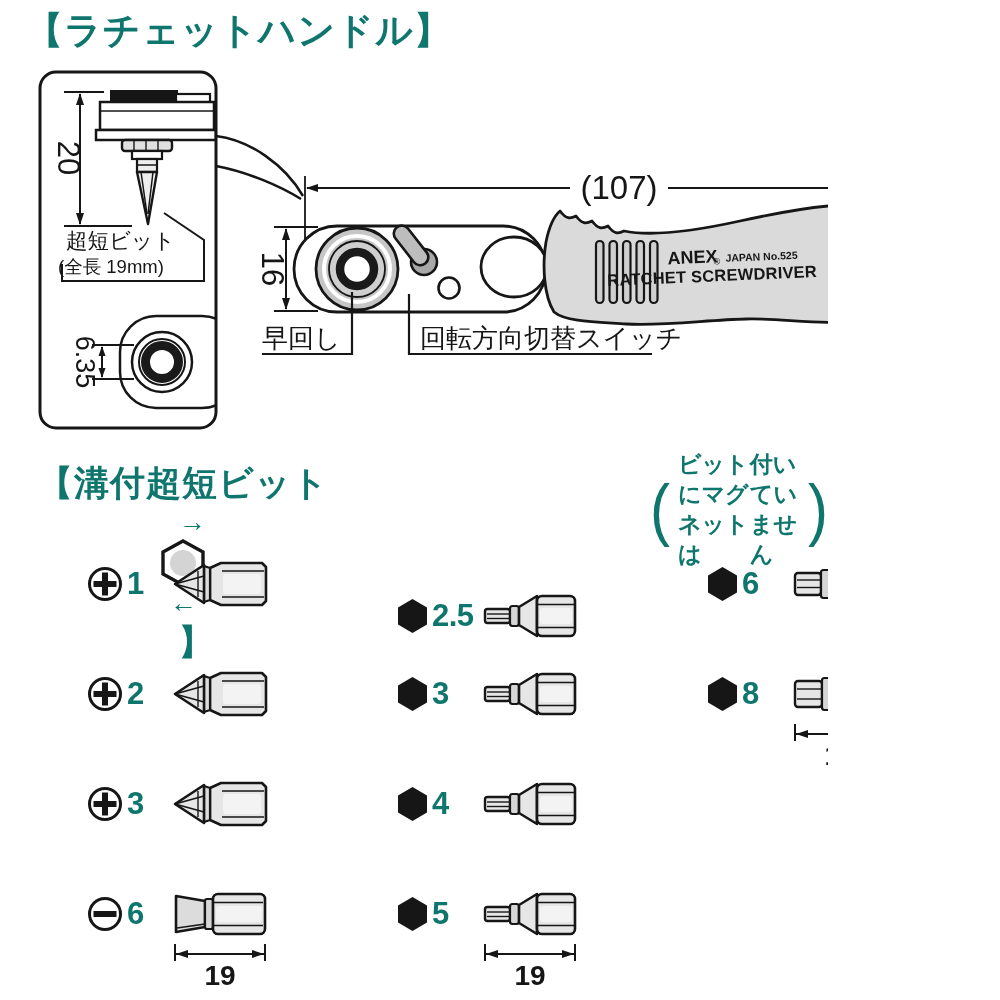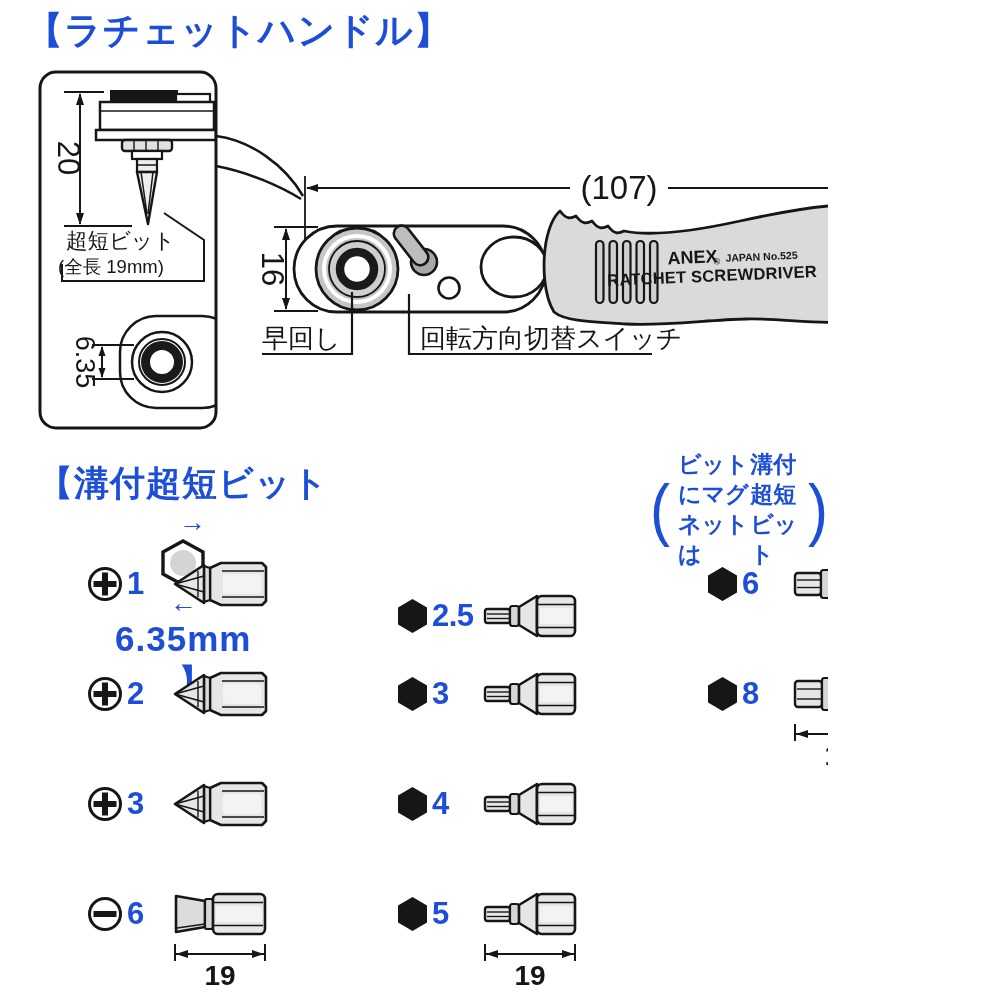--- a/index.html
+++ b/index.html
@@ -1,17 +1,17 @@
 <!DOCTYPE html>
 <html><head>
 <meta charset="utf-8">
 <style>
   html,body{margin:0;padding:0;background:#fff;}
   #page{position:relative;width:828px;height:1000px;background:#fff;overflow:hidden;
-        font-family:"Liberation Sans","DejaVu Sans",sans-serif;color:#1d4ed8;}
+        font-family:"Liberation Sans","DejaVu Sans",sans-serif;color:#0f766e;}
   .abs{position:absolute;}
   #page-title{left:26px;top:6px;font-size:37px;font-weight:bold;letter-spacing:1px;}
   svg text{font-family:"Liberation Sans","DejaVu Sans",sans-serif;fill:#161616;}
   
   #bits-header{left:38px;top:460px;display:flex;align-items:center;flex-direction:column;}
   .big-ttl{font-size:35px;font-weight:bold;letter-spacing:1px;}
   .ttl-arrow{font-size:27px;font-weight:bold;margin:0 4px;}
   #bits-note{left:650px;top:450px;display:flex;align-items:center;gap:8px;}
   .note-paren{font-size:60px;font-weight:400;transform:scaleY(1.15);line-height:1;}
   .note-lines{display:flex;flex-direction:row;font-size:23px;font-weight:600;line-height:1.3;}
@@ -165,29 +165,28 @@
   </svg>
 
   <div id="bits-header" class="abs">
     <span class="big-ttl">【溝付超短ビット</span>
     <span class="ttl-arrow" style="margin-left:22px">→</span>
     <svg width="46" height="50" viewBox="0 0 46 50">
       <polygon points="23,3 43,14 43,36 23,47 3,36 3,14" fill="#fff" stroke="#161616" stroke-width="3.4"></polygon>
       <circle cx="23" cy="25" r="13" fill="#d4d4d4"></circle>
     </svg>
     <span class="ttl-arrow">←</span>
-    <span class="big-ttl">6.35mm</span>
     <span class="big-ttl" style="margin-left:26px">】</span>
   </div>
 
   <div id="bits-note" class="abs">
     <span class="note-paren">(</span>
     <span class="note-lines">
       <span>ビットにマグネットは</span>
-      <span>溝付超短ビット</span>
+      <span>付いていません</span>
     </span>
     <span class="note-paren">)</span>
   </div>
 
   <div id="bit-grid">
       <div class="bit-cell" style="left: 86px; top: 556px;">
         <div class="bit-row1">
       <div class="bit-label">
         <svg width="38" height="38" viewBox="0 0 38 38">
     <circle cx="19" cy="19" r="15.5" fill="#fff" stroke="#161616" stroke-width="3"></circle>

